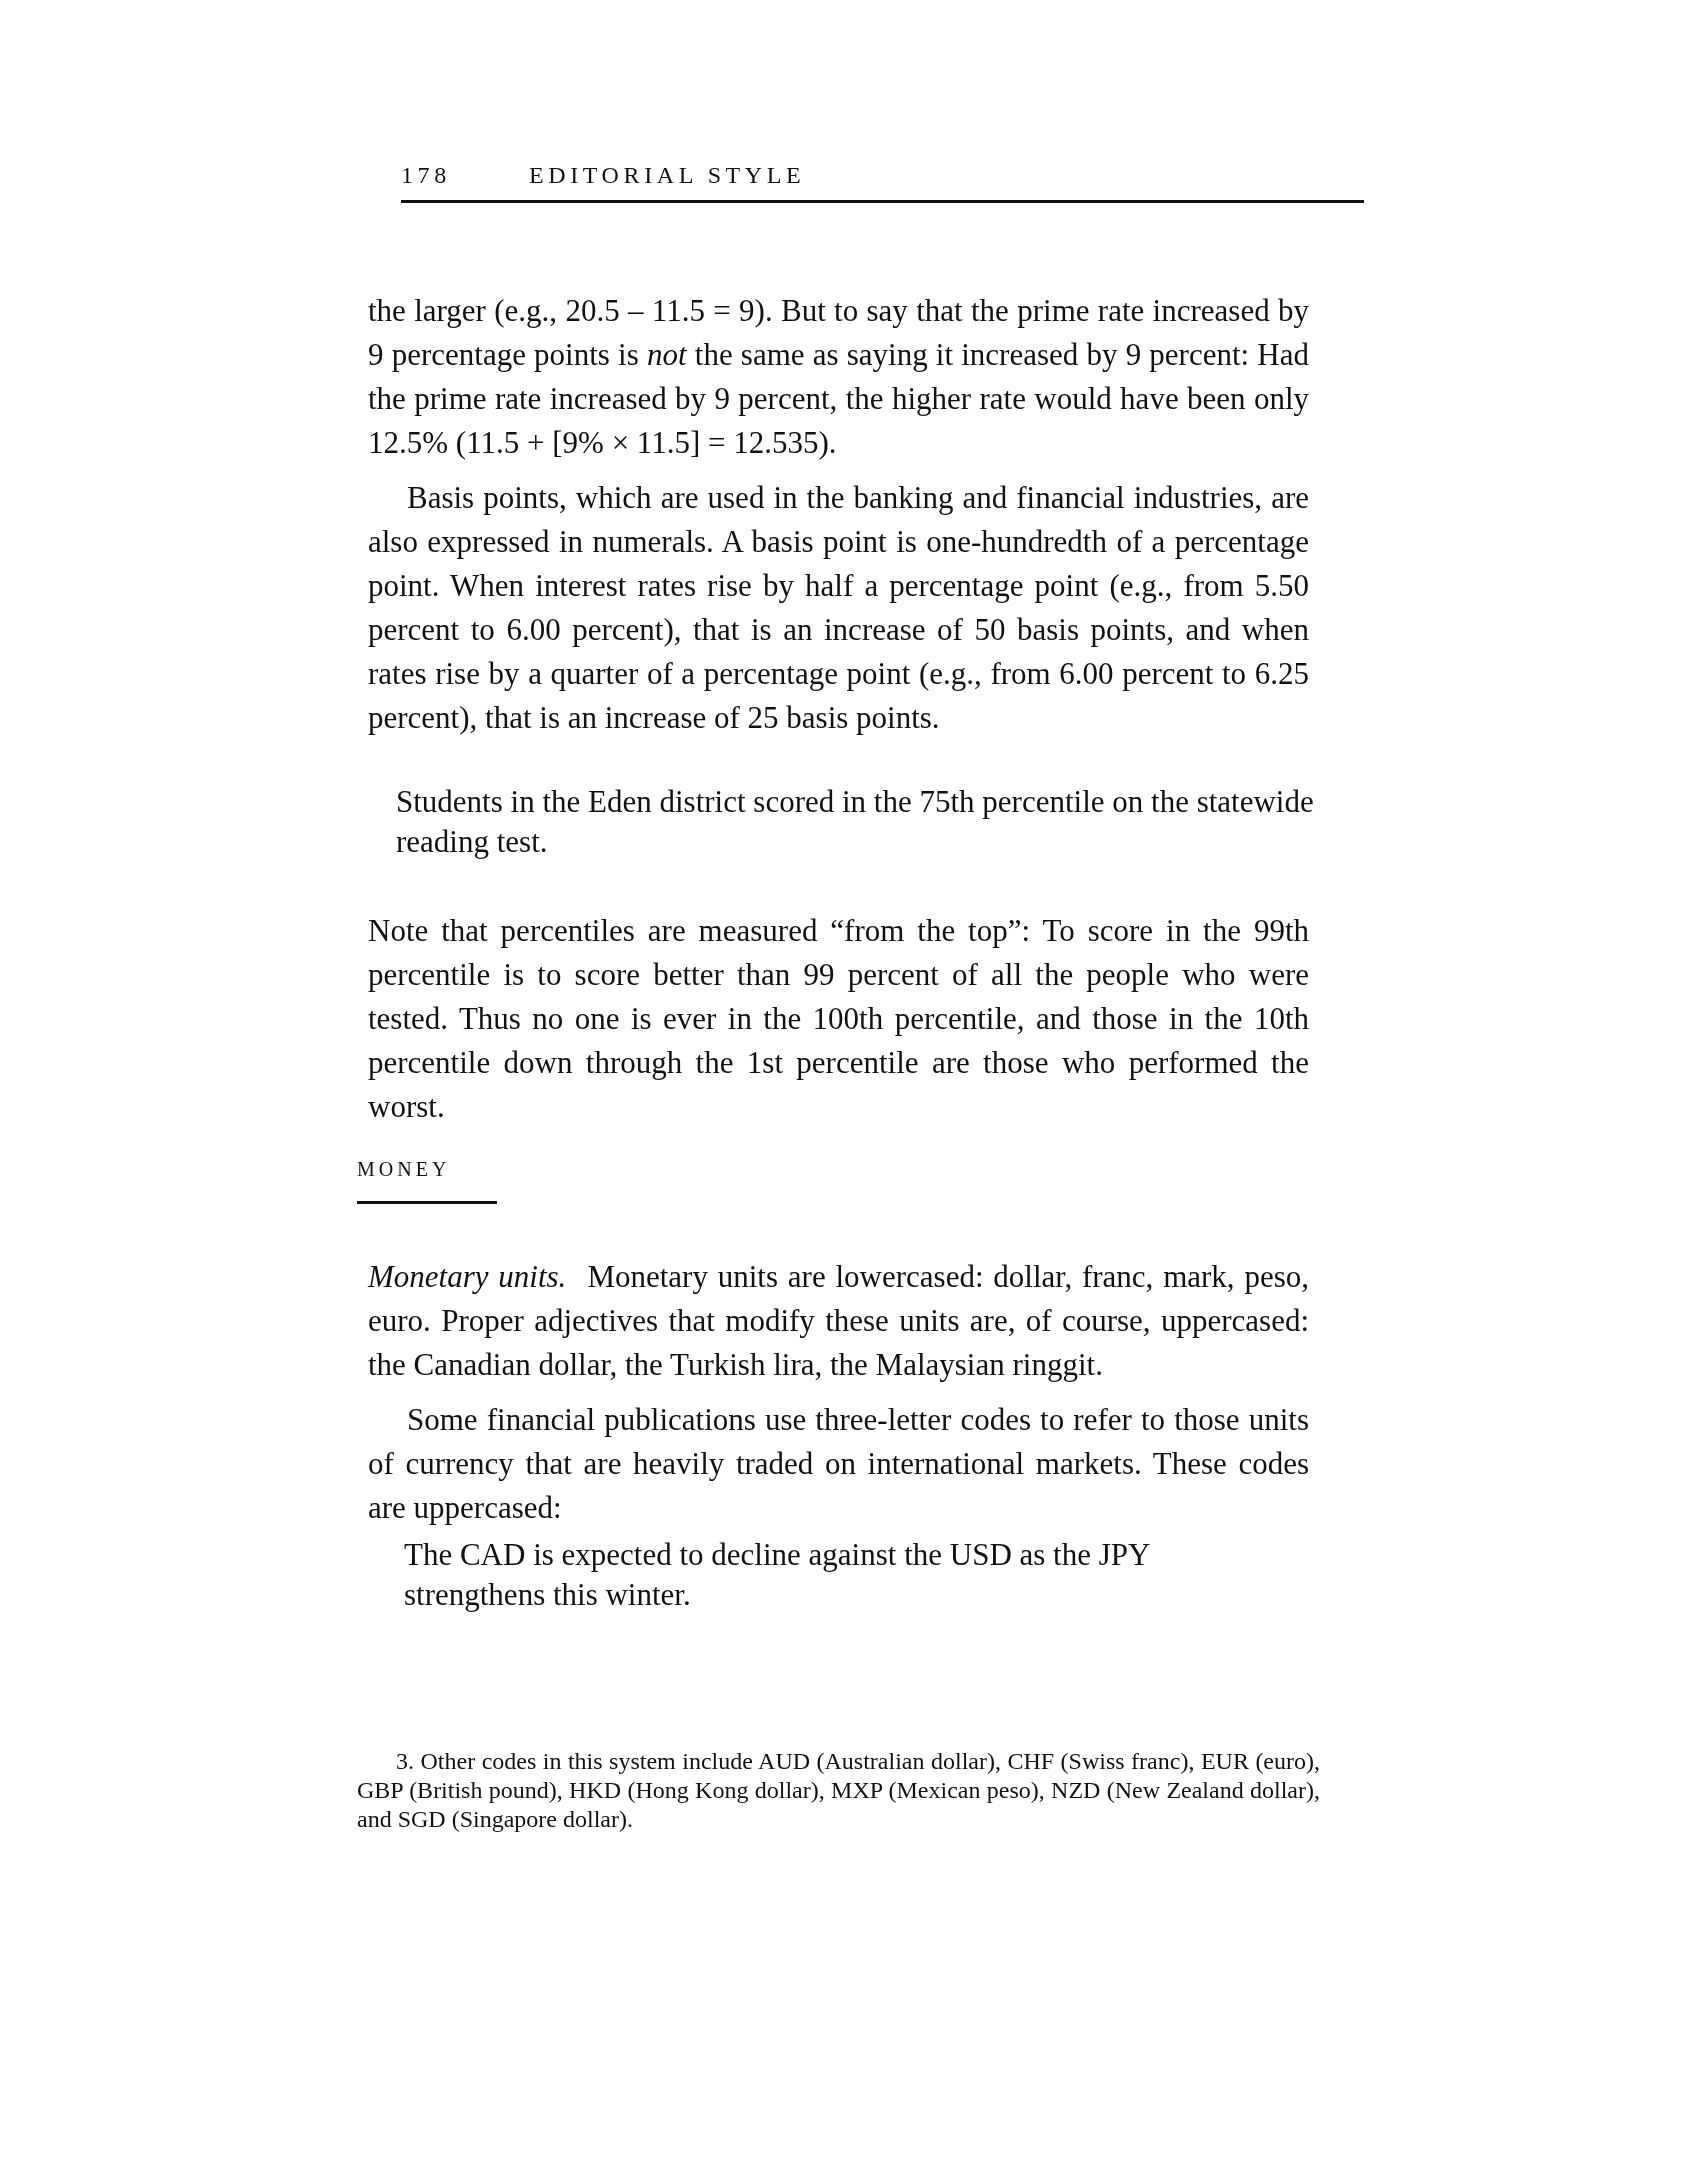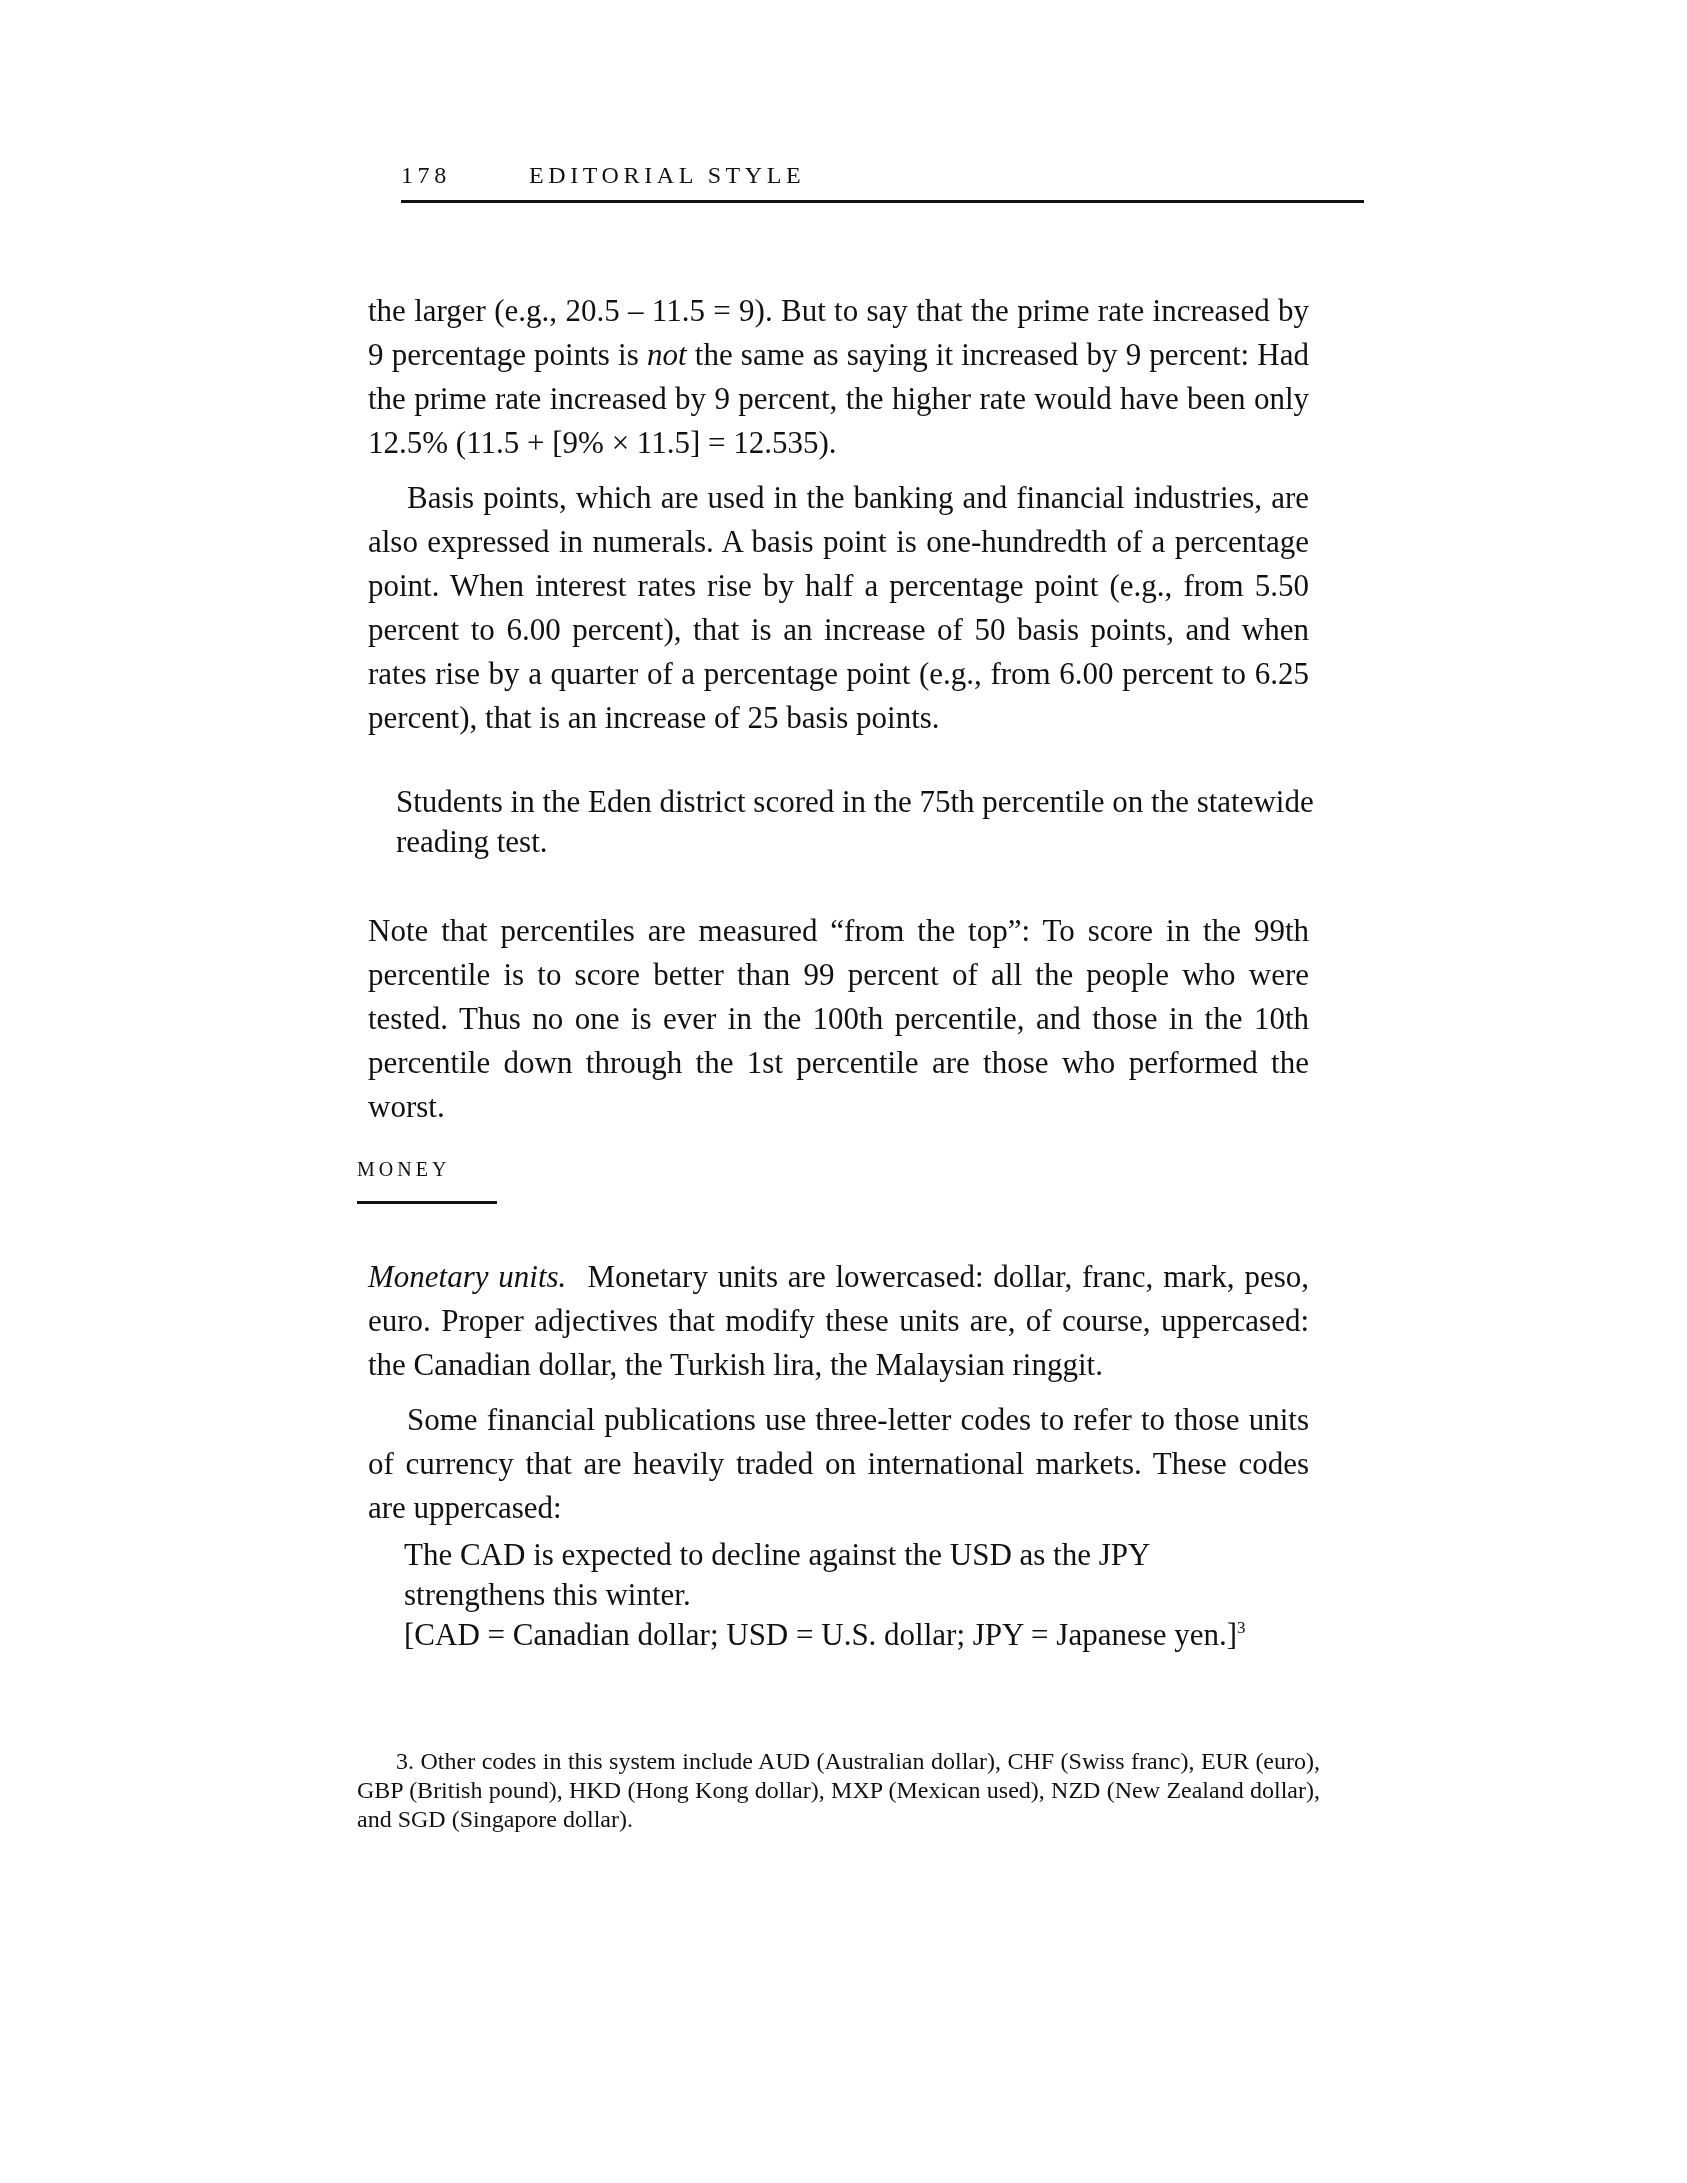--- a/index.html
+++ b/index.html
@@ -52,21 +52,20 @@
   <div class="sec-head">MONEY</div>
   <div class="sec-rule"></div>
 
   <div class="body-text" style="top:1244px;">
     <p><em>Monetary units.</em><span style="display:inline-block;width:21px;"></span><span>Monetary units are lowercased: dollar, franc, mark, peso, euro. Proper adjectives that modify these units are, of course, uppercased: the Canadian dollar, the Turkish lira, the Malaysian ringgit.</span></p>
     <p class="indent">Some financial publications use three-letter codes to refer to those units of currency that are heavily traded on international markets. These codes are uppercased:</p>
   </div>
 
   <div class="ext" style="top:1535px;width:880px;margin-left:8px;">
     <p>The CAD is expected to decline against the USD as the JPY strengthens this winter.</p>
-    <p><span>[CAD = Canadian dollar; USD = U.S. dollar; JPY = Japanese yen.]</span><sup>3</sup></p>
   </div>
 
   <div class="footnote">
-    <p><span>3.</span> <span>Other codes in this system include AUD (Australian dollar), CHF (Swiss franc), EUR (euro), GBP (British pound), HKD (Hong Kong dollar), MXP (Mexican used), NZD (New Zealand dollar), and SGD (Singapore dollar).</span></p>
+    <p><span>3.</span> <span>Other codes in this system include AUD (Australian dollar), CHF (Swiss franc), EUR (euro), GBP (British pound), HKD (Hong Kong dollar), MXP (Mexican peso), NZD (New Zealand dollar), and SGD (Singapore dollar).</span></p>
   </div>
 
 </div>
 
 
 </body></html>

